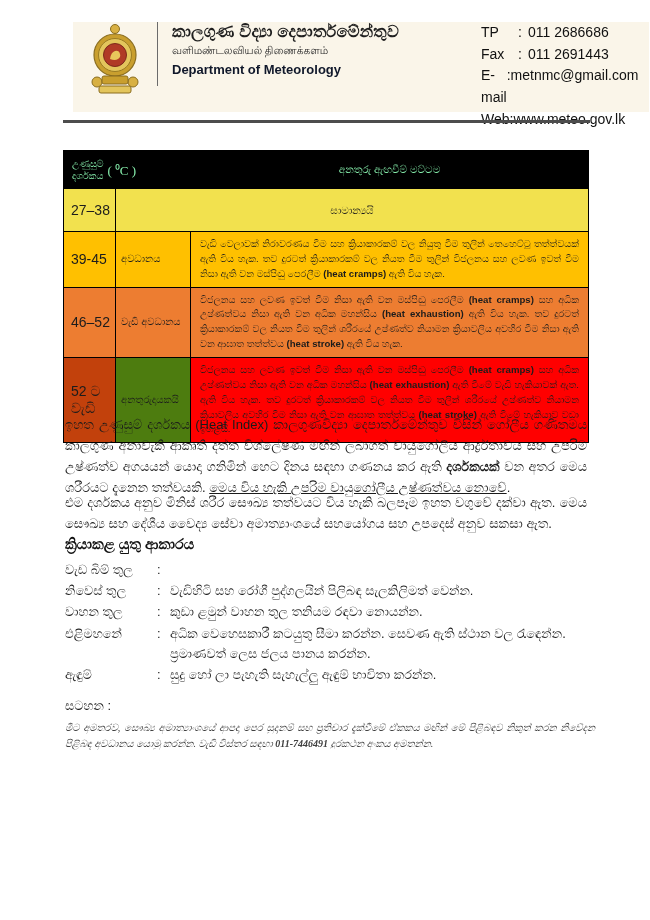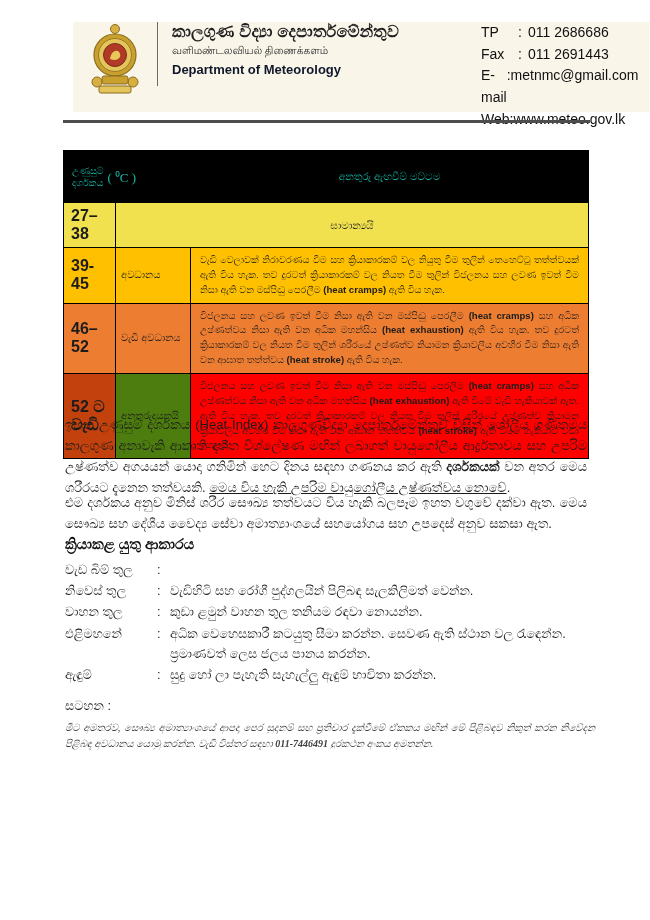--- a/index.html
+++ b/index.html
@@ -39,29 +39,29 @@
   
   table.heat {
     position: absolute; left: 63px; top: 150px;
     width: 526px;
     border-collapse: collapse;
     table-layout: fixed;
   }
   table.heat td, table.heat th { border: 1.5px solid #000; vertical-align: middle; }
   th.th-left { width: 127px; }
   .thead-row th {
-    background: #000; color: #14b8a6; font-weight: normal;
-    height: 52px; text-align: left;
+    background: #000; color: #86efac; font-weight: normal;
+    height: 38px; text-align: left;
   }
   .th-temp { display: flex; align-items: center; padding-left: 8px; gap: 4px; }
   .th-temp .stack { font-size: 9.5px; line-height: 1.25; text-align: left; }
   .th-temp .deg { font-size: 13px; font-family: "Liberation Serif", serif; }
   .thead-row th.th-warning { text-align: center; font-size: 10.5px; }
 
-  td.col-index { width: 52px; font-weight: bold; font-size: 16px; padding: 4px 4px 4px 7px; }
+  td.col-index { width: 52px; font-weight: normal; font-size: 14px; padding: 4px 4px 4px 7px; }
   td.col-label { width: 75px; font-size: 10px; padding: 4px 5px; }
   td.col-desc  { font-size: 9.6px; text-align: justify; padding: 5px 9px; line-height: 1.55; }
   td.col-merged { text-align: center; font-size: 10.5px; }
   tr.r-normal  { height: 43px; }
   tr.r-caution { height: 42px; }
   tr.r-high    { height: 58px; }
   tr.r-danger  { height: 76px; }
 
   
   .para {

